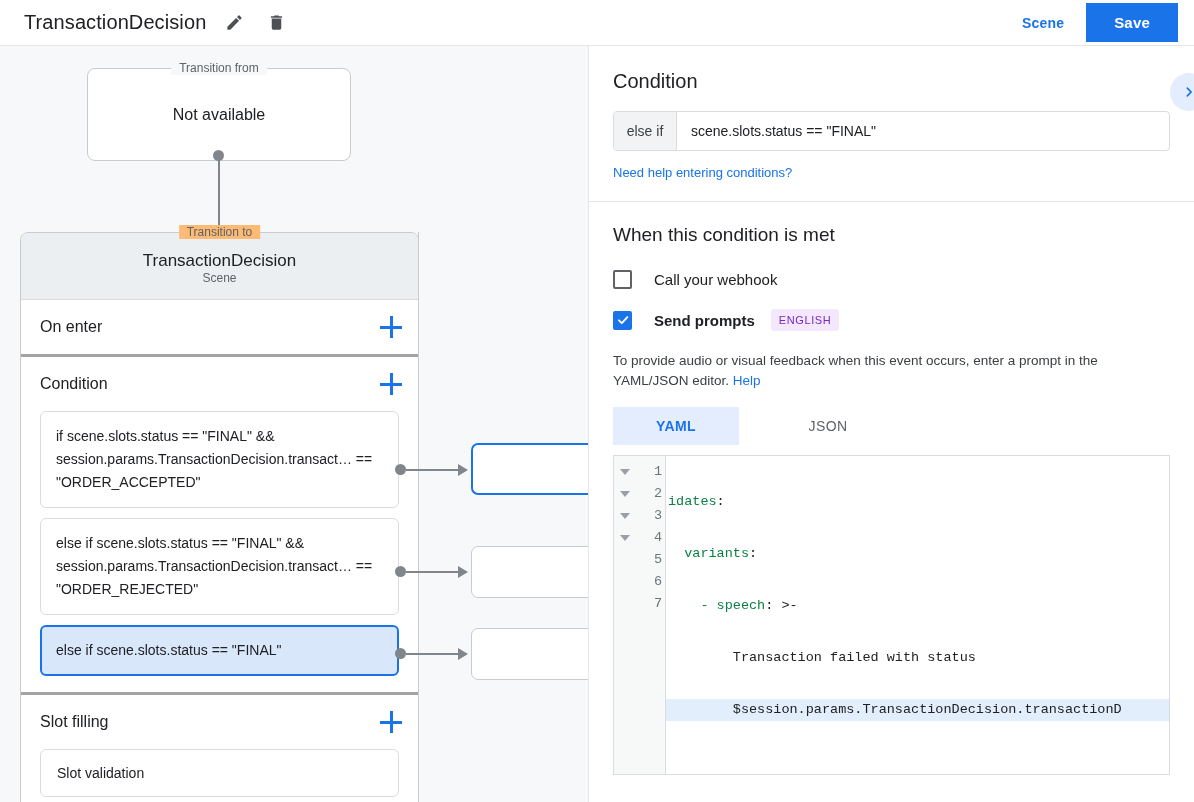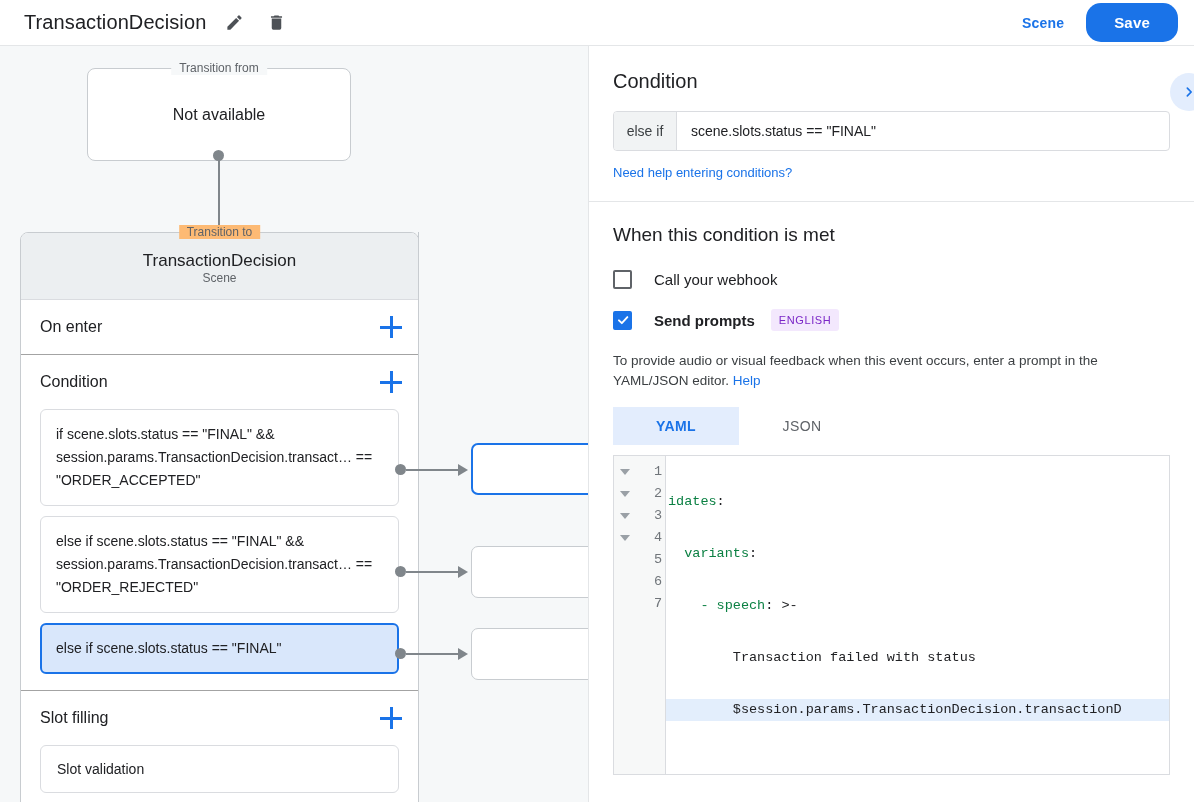--- a/index.html
+++ b/index.html
@@ -35,21 +35,21 @@
   .btn-cancel {
     background: transparent; border: none; cursor: pointer;
     color: #1a73e8; font-size: 14px; font-weight: 600;
     font-family: "Liberation Sans", sans-serif;
     padding: 9px 12px; border-radius: 4px; letter-spacing: .2px;
   }
   .btn-save {
     background: #1a73e8; border: none; cursor: pointer;
     color: #fff; font-size: 15px; font-weight: 600;
     font-family: "Liberation Sans", sans-serif;
-    padding: 11px 28px; border-radius: 15px; margin-left: 10px;
+    padding: 11px 28px; border-radius: 0; margin-left: 10px;
     letter-spacing: .2px;
   }
 
   
   .canvas {
     position: absolute; top: 46px; left: 0; width: 588px; height: 756px;
     background: #f6f8f9;
     overflow: hidden;
   }
   .canvas-inner { position: relative; width: 900px; height: 756px; }
@@ -99,21 +99,21 @@
     background: #fdba74; padding: 0 8px; font-size: 12px; color: #5f6368;
   }
   .scene-head {
     background: #eceff1; border-radius: 7px 7px 0 0;
     padding: 18px 0 14px; text-align: center;
     border-bottom: 1px solid #dadce0;
   }
   .scene-head .name { font-size: 17px; color: #202124; }
   .scene-head .sub { font-size: 12px; color: #5f6368; margin-top: 0; }
 
-  .sec { border-bottom: 1px solid #a3a3a3; padding: 0 0 0 0; }
+  .sec { border-bottom: 3px solid #a3a3a3; padding: 0 0 0 0; }
   .sec:last-child { border-bottom: none; }
   .sec-head {
     display: flex; align-items: center; justify-content: space-between;
     padding: 16px 16px 16px 19px;
   }
   .sec-title { font-size: 16px; color: #202124; }
   .plus {
     width: 22px; height: 22px; position: relative; cursor: pointer;
   }
   .plus::before, .plus::after {
@@ -213,21 +213,21 @@
   .lang-badge {
     margin-left: 16px; background: #f3e8fd; color: #7b27c7;
     font-size: 11px; letter-spacing: .6px; padding: 5px 8px; border-radius: 3px;
   }
   .desc {
     font-size: 13.5px; color: #3c4043; line-height: 20px; margin-bottom: 16px;
     max-width: 556px;
   }
   .desc a { color: #1a73e8; text-decoration: none; cursor: pointer; }
 
-  .tabs { display: flex; margin-bottom: 0; }
+  .tabs { display: flex; margin-bottom: 0; gap: 26px; }
   .tab {
     padding: 11px 0; width: 126px; text-align: center;
     font-size: 14px; color: #5f6368; cursor: pointer; letter-spacing: .4px;
   }
   .tab.active { background: #e3edfd; color: #1a73e8; font-weight: bold; }
 
   .editor {
     margin-top: 10px; border: 1px solid #dadce0; border-top: 1px solid #dadce0;
     height: 320px; display: flex; background: #fff; overflow: hidden;
     position: relative;

